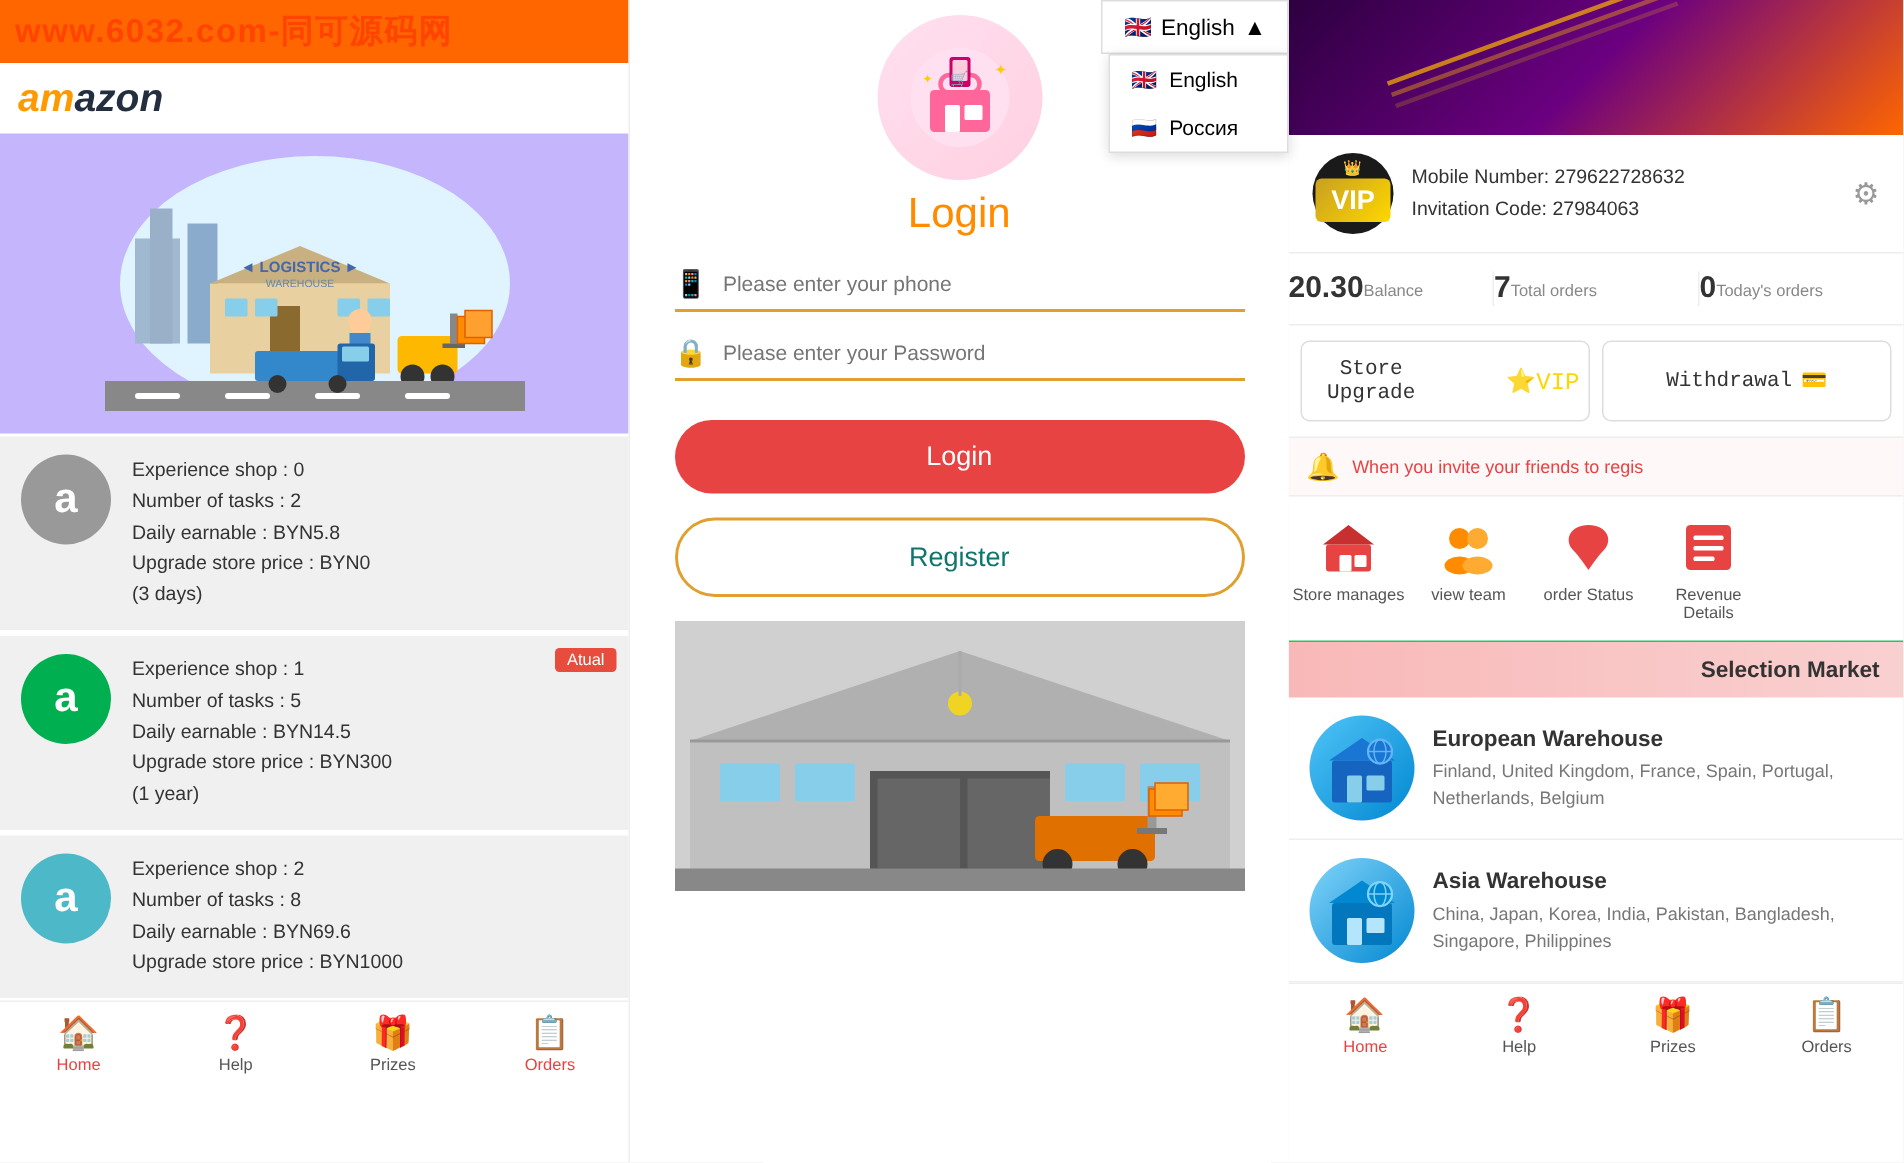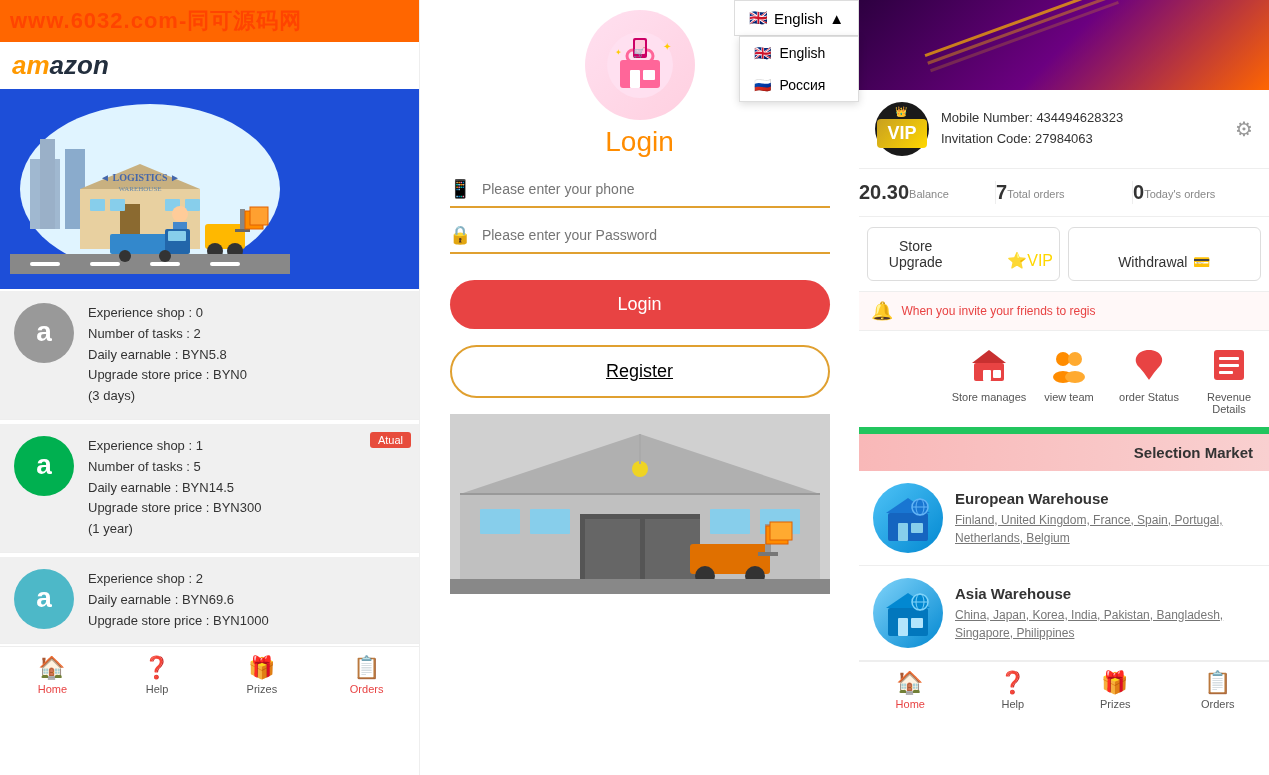--- a/index.html
+++ b/index.html
@@ -43,25 +43,24 @@
       font-style: italic;
     }
 
     .amazon-logo span {
       color: #ff9900;
     }
 
     .logistics-image-area {
       padding: 10px;
       display: flex;
-      justify-content: flex-start;
-      align-items: center;
-      background: #1d4ed8;
+      justify-content: center;
+      align-items: center;
+      background: #c4b5fd;
       height: 200px;
-      font-family: Liberation Serif, serif;
     }
 
     .logistics-illustration {
       width: 280px;
       height: 180px;
       position: relative;
     }
 
     
     .tier-card {
@@ -215,26 +214,25 @@
       cursor: pointer;
       margin-top: 10px;
       margin-bottom: 16px;
     }
 
     .register-btn {
       width: 100%;
       max-width: 380px;
       padding: 14px;
       background: #fff;
-      color: #000000;
+      color: #0f766e;
       font-size: 18px;
       border: 2px solid #e0a030;
       border-radius: 30px;
       cursor: pointer;
-      text-decoration: underline;
     }
 
     .warehouse-image-area {
       width: 100%;
       max-width: 380px;
       height: 180px;
       background: #c8c8c8;
       margin-top: 16px;
       display: flex;
       align-items: center;
@@ -339,50 +337,51 @@
       display: flex;
       padding: 10px 8px;
       gap: 8px;
       border-bottom: 1px solid #eee;
     }
 
     .action-btn {
       flex: 1;
       padding: 10px 6px;
       display: flex;
-      align-items: flex-end;
+      align-items: center;
       justify-content: center;
       gap: 6px;
       border: 1px solid #ddd;
       border-radius: 6px;
       cursor: pointer;
       font-size: 14px;
       font-weight: 500;
+      font-family: Liberation Mono, monospace;
     }
 
     .action-btn.primary { background: #fff; color: #333; }
     .vip-star { color: #ffd700; font-size: 16px; margin-left: 44px; }
 
     .notification-bar {
       background: #fff8f8;
       padding: 8px 12px;
       display: flex;
       align-items: center;
       gap: 8px;
       border-bottom: 1px solid #eee;
     }
 
     .notif-icon { color: #e84343; font-size: 18px; }
     .notif-text { color: #e84343; font-size: 12px; flex: 1; overflow: hidden; white-space: nowrap; text-overflow: ellipsis; }
 
     .quick-actions {
       display: flex;
-      justify-content: flex-end;
+      justify-content: flex-start;
       padding: 12px 0;
-      border-bottom: 7px solid #22c55e;
+      border-bottom: 1px solid #22c55e;
     }
 
     .quick-action {
       display: flex;
       flex-direction: column;
       align-items: center;
       gap: 4px;
       cursor: pointer;
       width: 80px;
     }
@@ -424,21 +423,21 @@
       border-radius: 50%;
       background: linear-gradient(135deg, #4fc3f7, #0288d1);
       display: flex;
       align-items: center;
       justify-content: center;
       font-size: 32px;
       flex-shrink: 0;
     }
 
     .warehouse-info h3 { font-size: 15px; color: #333; margin-bottom: 4px; }
-    .warehouse-info p { font-size: 12px; color: #777; line-height: 1.5; text-decoration: underline; }
+    .warehouse-info p { font-size: 12px; color: #777; line-height: 1.5; }
 
     
     .bottom-nav {
       display: flex;
       justify-content: space-around;
       padding: 8px 0;
       background: #fff;
       border-top: 1px solid #eee;
       position: sticky;
       bottom: 0;
@@ -570,20 +569,21 @@
   </div>
 
   <div class="tier-card">
     <div class="tier-avatar teal">
       <svg width="40" height="40" viewBox="0 0 40 40">
           <text x="20" y="28" text-anchor="middle" font-size="28" fill="#fff">a</text>
         </svg>
     </div>
     <div class="tier-info">
       <p>Experience shop : 2</p>
+      <p>Number of tasks : 8</p>
       <p>Daily earnable : BYN69.6</p>
       <p>Upgrade store price : BYN1000</p>
     </div>
   </div>
 
   <div class="bottom-nav">
     <div class="nav-item active">
       <span class="nav-icon">🏠</span>
       <span class="nav-label">Home</span>
     </div>
@@ -699,21 +699,21 @@
 
   <div class="right-top-banner">
   </div>
 
   <div class="vip-section">
     <div class="vip-badge">
       <span style="color:#ffd700; font-size:10px; position:absolute; top:4px; left:50%; transform:translateX(-50%);">👑</span>
       <div class="vip-text" style="margin-top:8px;">VIP</div>
     </div>
     <div class="vip-info">
-      <p><span>Mobile Number:</span> <span>434494628323</span></p>
+      <p><span>Mobile Number:</span> <span>279622728632</span></p>
       <p><span>Invitation Code:</span> <span>27984063</span></p>
     </div>
     <span class="settings-icon">⚙</span>
   </div>
 
   <div class="stats-row">
     <div class="stat-item">
       <span class="stat-value">20.30</span>
       <span class="stat-label">Balance</span>
     </div>

